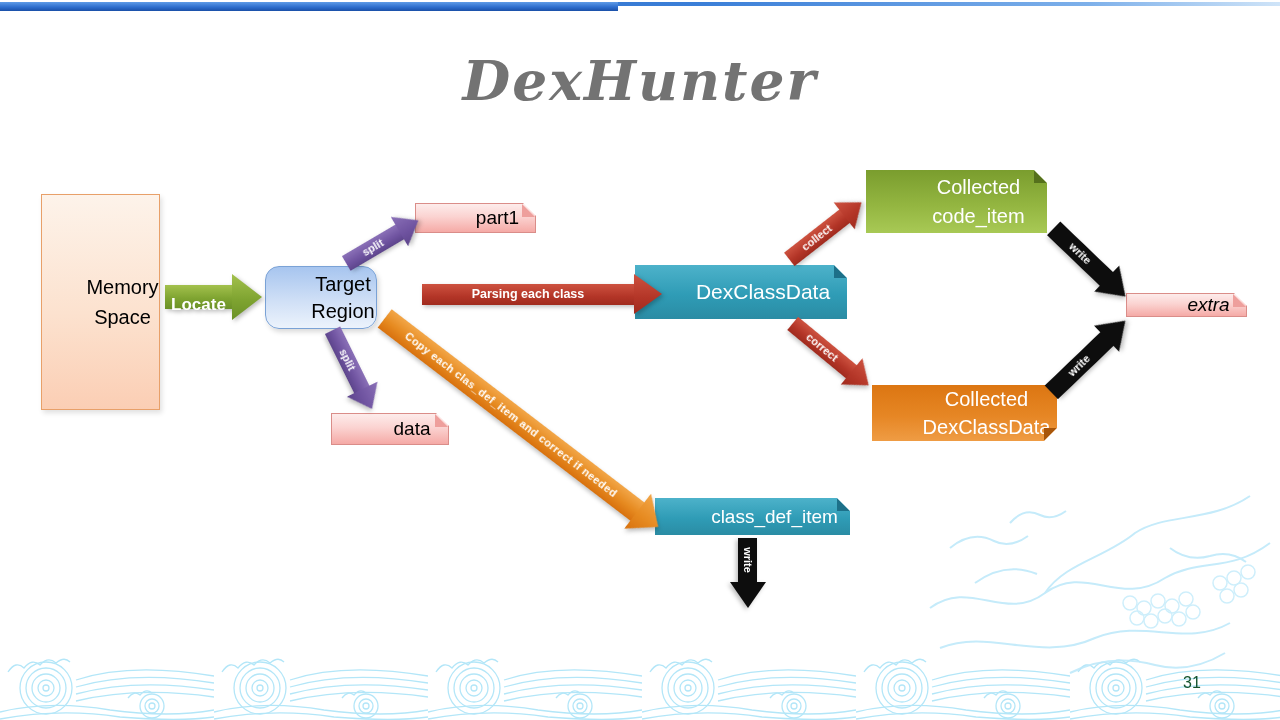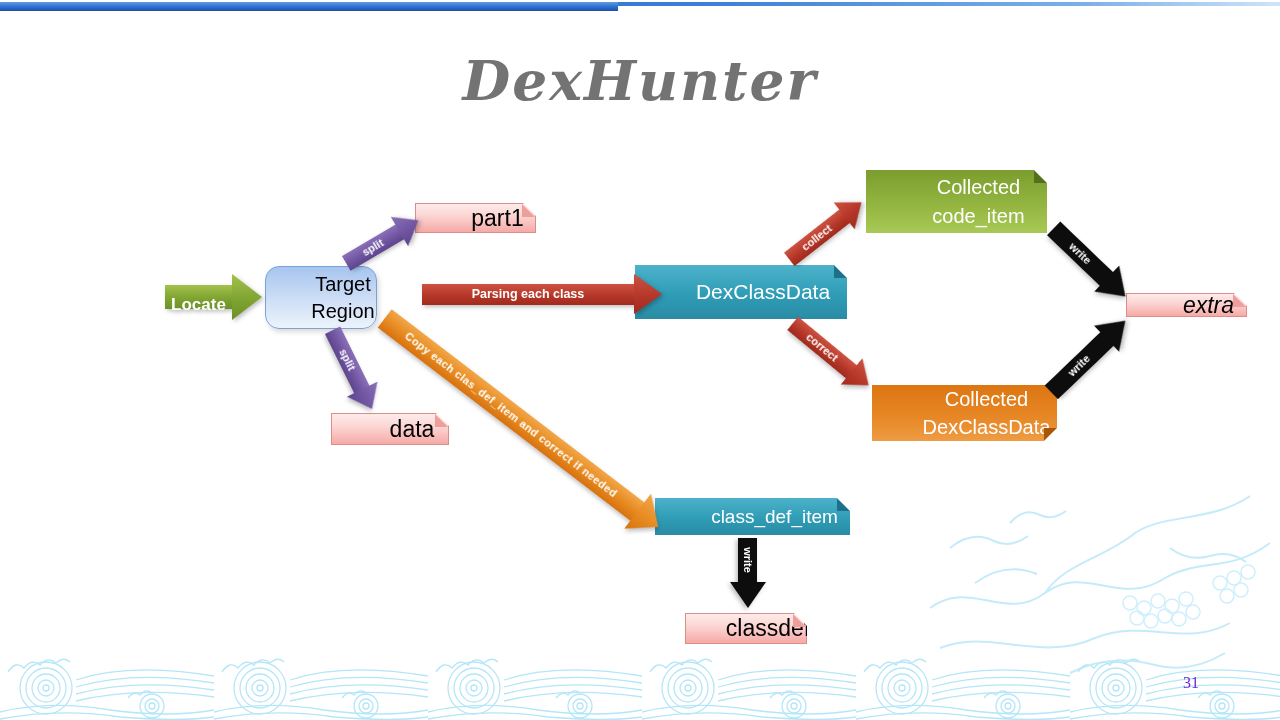--- a/index.html
+++ b/index.html
@@ -29,21 +29,21 @@
 
   
   .snip{clip-path:polygon(0 0,calc(100% - 13px) 0,100% 13px,100% 100%,0 100%);}
   .snip-br{clip-path:polygon(0 0,100% 0,100% calc(100% - 13px),calc(100% - 13px) 100%,0 100%);}
   .fold{position:absolute;top:0;right:0;width:13px;height:13px;
         clip-path:polygon(0 0,100% 100%,0 100%);}
   .fold-br{position:absolute;bottom:0;right:0;width:13px;height:13px;
         clip-path:polygon(0 0,100% 0,0 100%);}
   .shadowed{filter:drop-shadow(2px 3px 3px rgba(0,0,0,.30));}
   .pink{background:linear-gradient(180deg,#fdeceb 0%,#fbd3d1 45%,#f5aaa6 100%);
-    border:1px solid #da8d89;color:#000;font-size:23px;}
+    border:1px solid #da8d89;color:#000;font-size:19px;}
   .pink .fold{background:#ee9f9c;}
   .teal{background:linear-gradient(180deg,#4db2ca 0%,#2f9cb6 55%,#2a8ca4 100%);color:#fff;}
   .teal .fold{background:#1d7089;}
   .green{background:linear-gradient(180deg,#7a9d2e 0%,#93b540 55%,#a8c955 100%);
     color:#fff;font-size:20px;line-height:1.45;}
   .green .fold{background:#55701c;}
   .orange{background:linear-gradient(180deg,#dc7612 0%,#e68624 55%,#ef9c44 100%);
     color:#fff;font-size:20px;line-height:1.4;}
   .orange .fold-br{background:#a8560b;}
 
@@ -55,22 +55,22 @@
   .barrow .head{flex:0 0 auto;width:var(--hw);height:100%;background:var(--fill);
     clip-path:polygon(0 0,100% 50%,0 100%);}
   .alabel{color:#fff;font-weight:bold;white-space:nowrap;}
   .f-green{--fill:linear-gradient(180deg,#a3c14d 0%,#7fa431 55%,#6b9127 100%);}
   .f-red{--fill:linear-gradient(180deg,#cd5240 0%,#b33527 60%,#a02b1e 100%);}
   .f-purple{--fill:linear-gradient(180deg,#8a70b7 0%,#6f53a0 60%,#5d458c 100%);}
   .f-orange{--fill:linear-gradient(180deg,#f2a648 0%,#e68a20 55%,#d8710e 100%);}
   .f-black{--fill:#0d0d0d;}
 
   
-  .pagenum{position:absolute;left:1183px;top:674px;font-family:Liberation Serif, serif;
-    font-size:16px;color:#6d28d9;}
+  .pagenum{position:absolute;left:1183px;top:674px;font-family:Liberation Sans, sans-serif;
+    font-size:16px;color:#14532d;}
 
   .waves{position:absolute;left:0;bottom:0;}
   .dragon{position:absolute;left:920px;top:488px;}
 </style>
 </head>
 <body>
 
 <div class="slide">
 
   <div class="bar-thin"></div>
@@ -127,20 +127,23 @@
       <circle cx="300" cy="95" r="7"></circle>
         <circle cx="314" cy="90" r="7"></circle>
       <circle cx="328" cy="84" r="7"></circle>
         <circle cx="307" cy="108" r="7"></circle>
       <circle cx="321" cy="102" r="7"></circle>
     </g>
   </svg>
 
   <div class="title">DexHunter</div>
 
+  <div class="node memory" style="left:41px;top:194px;width:119px;height:216px;">
+    <span>Memory Space</span>
+  </div>
 
   <div class="node target" style="left:265px;top:266px;width:112px;height:63px;">
     <span>Target Region</span>
   </div>
 
   <div class="node pink snip shadowed" style="left:415px;top:203px;width:121px;height:30px;">
     <i class="fold"></i>
     <span>part1</span>
   </div>
 
@@ -169,24 +172,20 @@
   <div class="node pink snip shadowed" style="left:1126px;top:293px;width:121px;height:24px;font-style:italic;">
     <i class="fold"></i>
     <span>extra</span>
   </div>
 
   <div class="node teal snip shadowed" style="left:655px;top:498px;width:195px;height:37px;font-size:19px;">
     <i class="fold"></i>
     <span>class_def_item</span>
   </div>
 
-  <div class="node pink snip shadowed" style="left:685px;top:613px;width:122px;height:31px;">
-    <i class="fold"></i>
-    <span>classdef</span>
-  </div>
 
   <div class="barrow f-green" style="left:165px;top:274px;width:97px;height:46px;--sh:24px;--hw:30px;">
     <div class="shaft">
         <span class="alabel" style="font-size:17px;margin-top:16px;">Locate</span>
       </div>
     <div class="head"></div>
   </div>
 
   <div class="barrow f-purple" style="left:346px;top:246px;width:84px;height:34px;--sh:17px;--hw:22px;transform:rotate(-30.5deg);">
     <div class="shaft">

